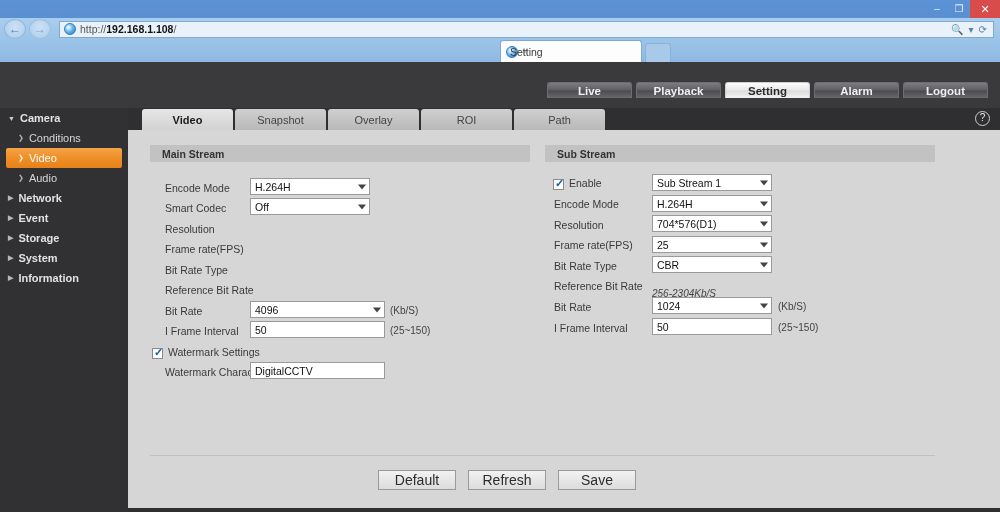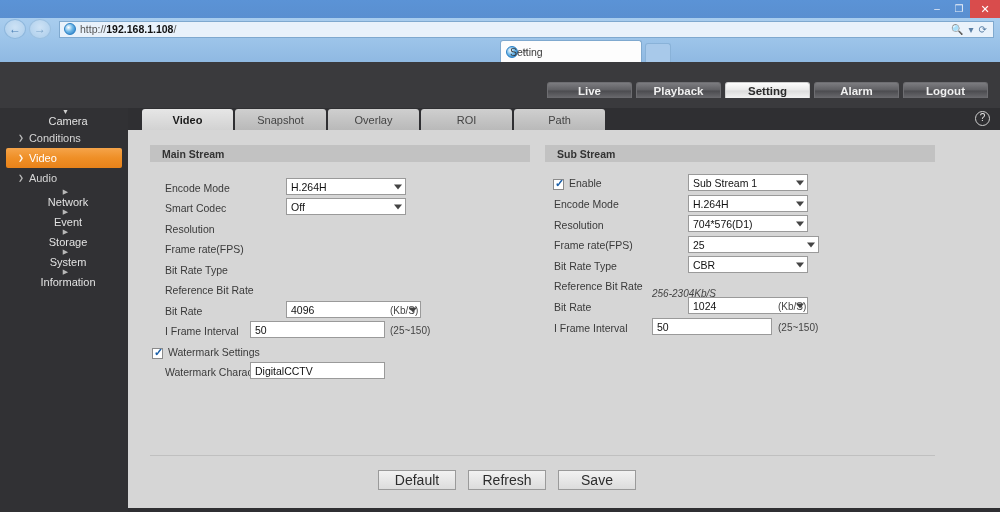--- a/index.html
+++ b/index.html
@@ -110,21 +110,21 @@
 
   
   .sidebar {
     position:absolute; left:0; top:46px; width:128px; height:404px;
     background:#313134;
   }
   .side-item {
     height:20px; display:flex; align-items:center;
     font-size:11px; color:#e2e2e2; padding-left:8px;
   }
-  .side-item.group { font-weight:normal;flex-direction:column; }
+  .side-item.group { font-weight:bold; }
   .side-item.sub { padding-left:18px; color:#d6d6d6; }
   .side-item.active {
     background: linear-gradient(180deg,#f5a44a 0%,#ef8f26 50%,#e8821a 100%);
     color:#fff; margin:0 6px 0 6px; padding-left:12px; border-radius:2px;
   }
   .arrow { font-size:7px; margin-right:5px; color:#b8b8b8; }
   .arrow.open { color:#cfcfcf; }
   .side-item.active .arrow { color:#fff8ef; }
 
   
@@ -165,21 +165,21 @@
   }
   #mainhdr { left:22px; top:15px; width:380px; }
   #subhdr  { left:417px; top:15px; width:390px; }
   .lbl { position:absolute; font-size:10.5px; color:#3a3a3a; }
   .fld {
     position:absolute; height:17px;
     background:#fff; border:1px solid #9a9a9a;
     font-size:10.5px; color:#111;
     display:flex; align-items:center; padding:0 4px;
   }
-  .fld.sel { padding-right:14px;margin-left:36px; }
+  .fld.sel { padding-right:14px; }
   .caret {
     position:absolute; right:3px; top:50%; transform:translateY(-50%);
     width:0; height:0; border-left:4px solid transparent;
     border-right:4px solid transparent; border-top:5px solid #444;
   }
   .unit { position:absolute; font-size:10px; color:#444; }
   .statictext { position:absolute; font-size:10px; color:#444; }
 
   .cbx {
     position:absolute; width:11px; height:11px;
@@ -382,21 +382,21 @@
           <span class="caret"></span>
         </div>
 
         <div class="lbl" style="left:426px; top:89px;">Resolution</div>
         <div class="fld sel" style="left:524px; top:85px; width:120px;">
           <span>704*576(D1)</span>
           <span class="caret"></span>
         </div>
 
         <div class="lbl" style="left:426px; top:109px;">Frame rate(FPS)</div>
-        <div class="fld sel" style="left:524px; top:106px; width:131px;">
+        <div class="fld sel" style="left:524px; top:106px; width:120px;">
           <span>25</span>
           <span class="caret"></span>
         </div>
 
         <div class="lbl" style="left:426px; top:130px;">Bit Rate Type</div>
         <div class="fld sel" style="left:524px; top:126px; width:120px;">
           <span>CBR</span>
           <span class="caret"></span>
         </div>
 

